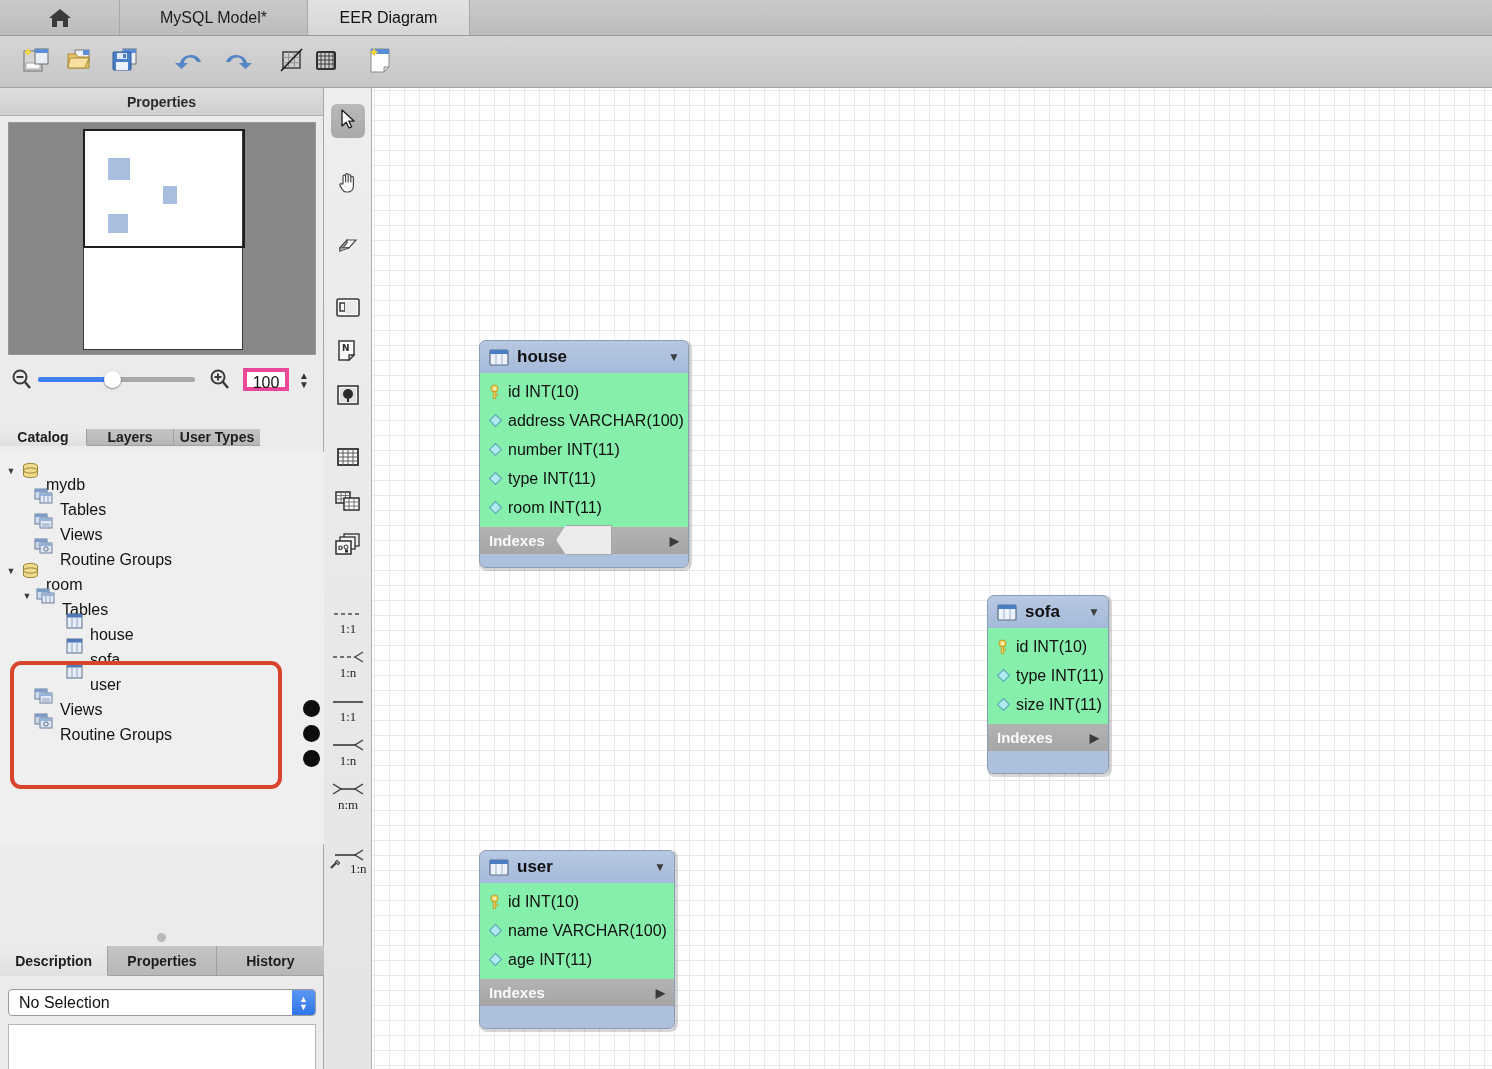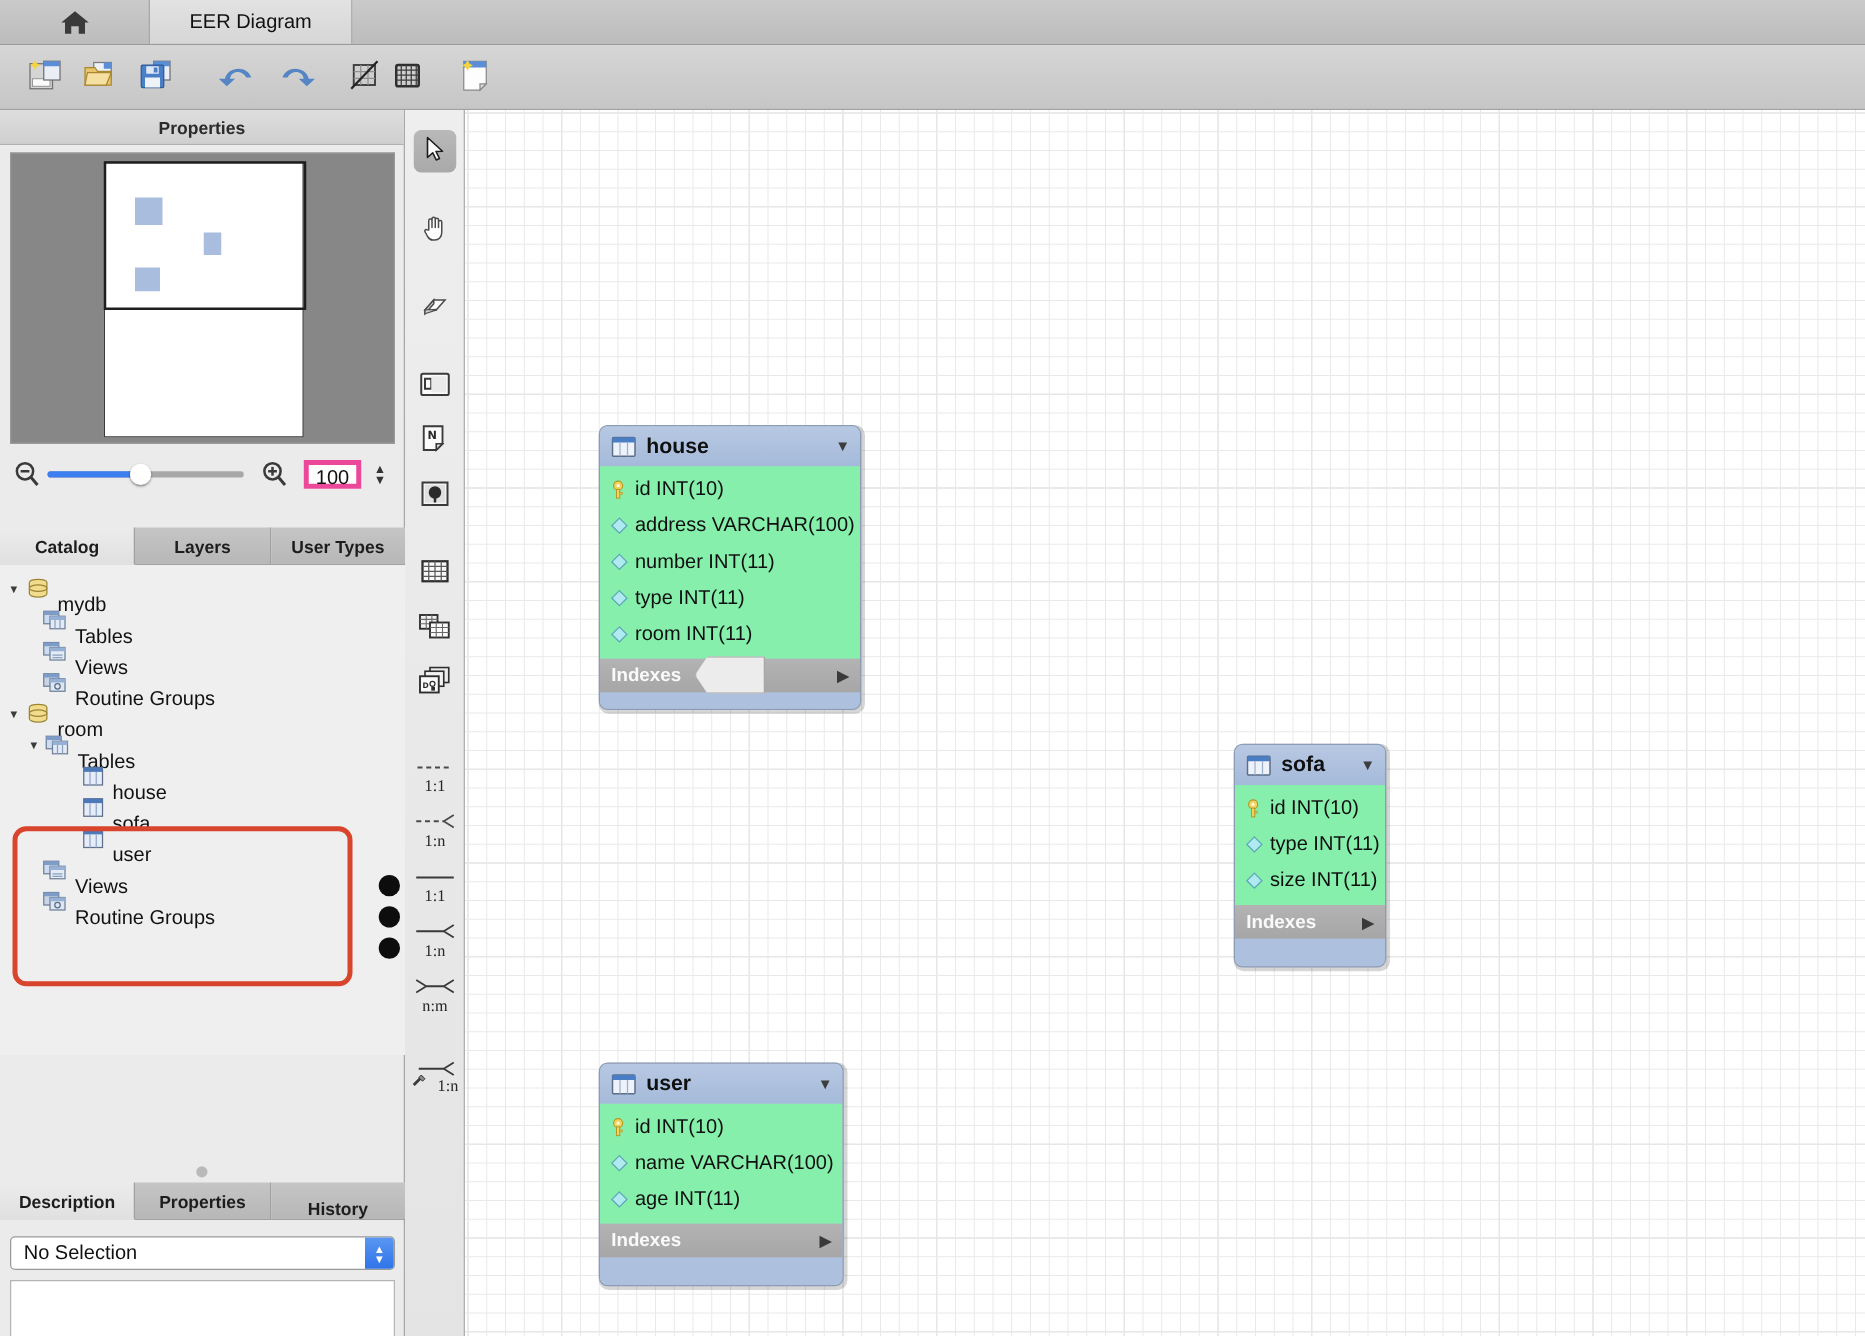--- a/index.html
+++ b/index.html
@@ -100,22 +100,23 @@
     display: flex; flex-direction: column; align-items: center; justify-content: center;
     color: #333; font-size: 10px; line-height: 9px;
   }
   #nav-grip {
     position: absolute; left: 157px; top: 409px; width: 9px; height: 9px;
     background: #b9b9b9; border-radius: 50%;
   }
 
   
   #cat-tabs {
-    position: absolute; left: 0; top: 334px; width: 324px; height: 30px;
+    position: absolute; left: 0; top: 334px; width: 260px; height: 30px;
     display: flex;
+    align-items: center;
   }
   .cat-tab {
     flex: 1; display: flex; align-items: center; justify-content: center;
     font-size: 14px; font-weight: bold; color: #1d1d1d;
     background: linear-gradient(#c5c5c5, #b7b7b7);
     border-right: 1px solid #a0a0a0; border-bottom: 1px solid #a0a0a0;
   }
   .cat-tab.active { background: linear-gradient(#ececec, #e0e0e0); border-bottom: 1px solid #e0e0e0; }
 
   #tree {
@@ -257,20 +258,23 @@
 <div id="app">
 
   <div id="tabbar">
     <div class="tabitem home">
       <span class="home-icon">
         <svg width="26" height="22" viewBox="0 0 26 22">
           <path d="M13 2 L24 11 L21 11 L21 20 L16 20 L16 14 L10 14 L10 20 L5 20 L5 11 L2 11 Z" fill="#3a3a3a"></path>
         </svg>
       </span>
     </div>
+    <div class="tabitem model">
+      <span>MySQL Model*</span>
+    </div>
     <div class="tabitem active" style="width:162px;">
       <span>EER Diagram</span>
     </div>
     <div style="flex:1;background:linear-gradient(#cacaca,#bcbcbc);"></div>
   </div>
 
   <div id="toolbar">
 
     <div class="tb-btn" style="left:18px;">
       <span>
@@ -571,21 +575,21 @@
     <div class="anno-dot" style="top:662px;"></div>
 
     <div id="bot-grip"></div>
     <div id="bot-tabs">
       <div class="bot-tab active">
         <span>Description</span>
       </div>
       <div class="bot-tab">
         <span>Properties</span>
       </div>
-      <div class="bot-tab" style="border-right:none;align-items:flex-end;">
+      <div class="bot-tab" style="border-right:none;">
         <span>History</span>
       </div>
     </div>
 
     <div id="selcombo">
       <span class="txt">No Selection</span>
       <span class="arrowbox">
         <span>▲</span>
         <span>▼</span>
       </span>

